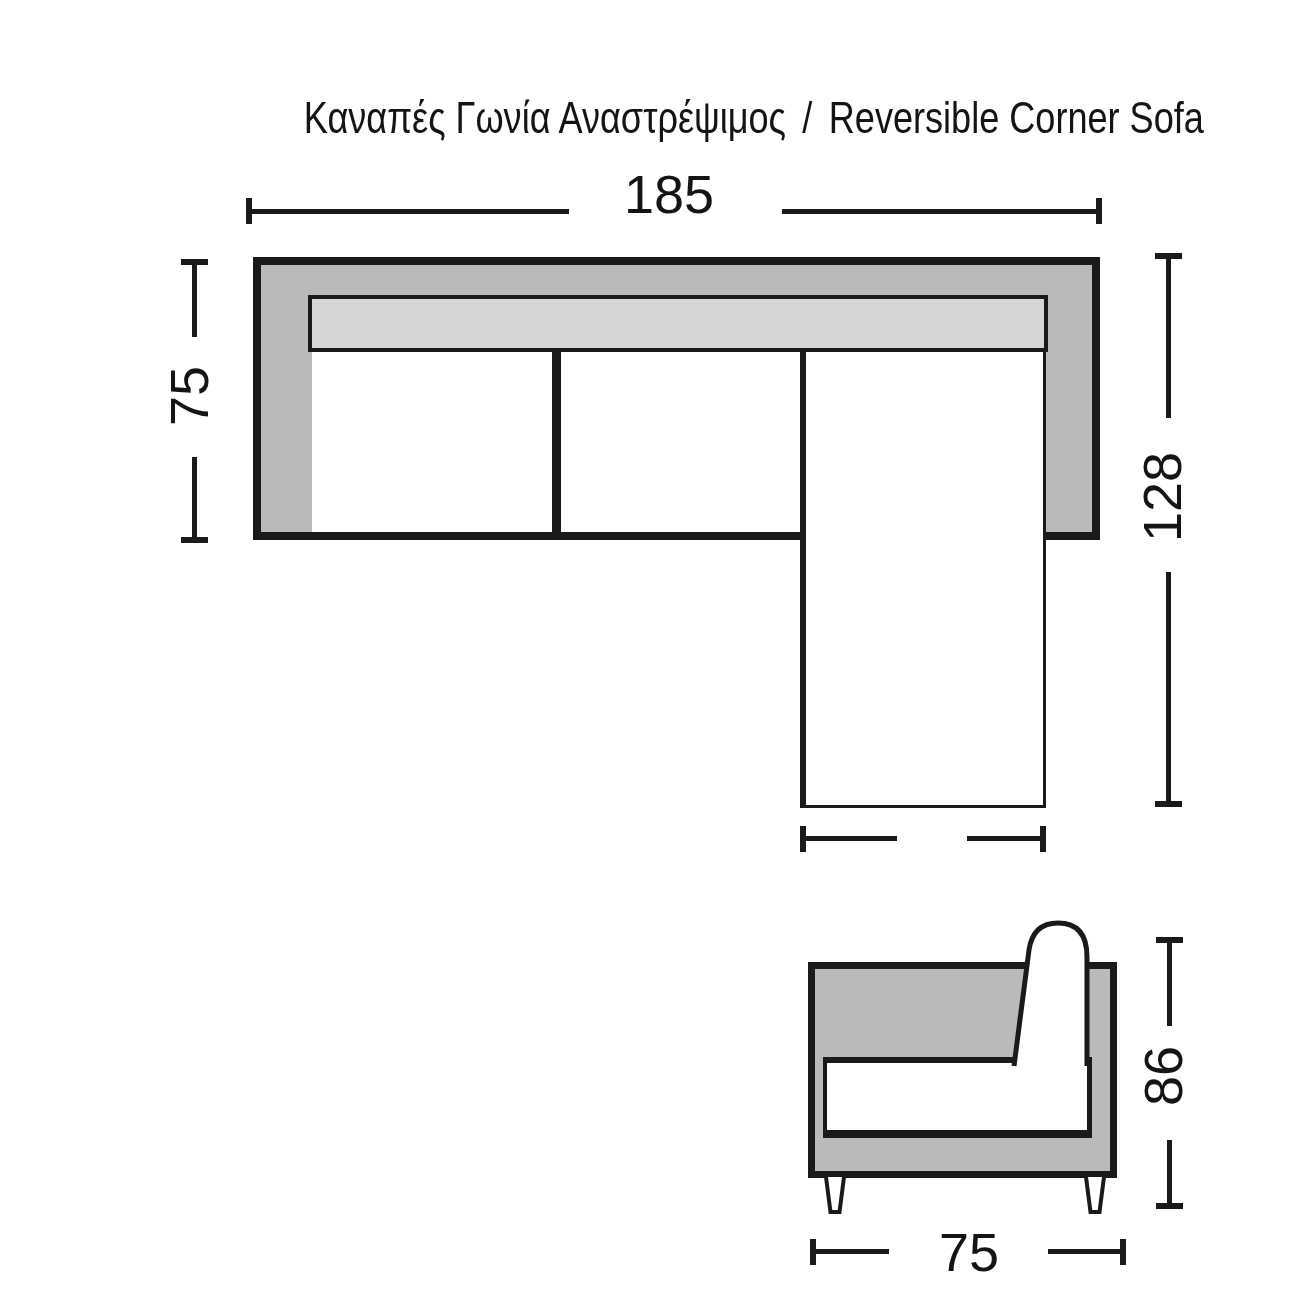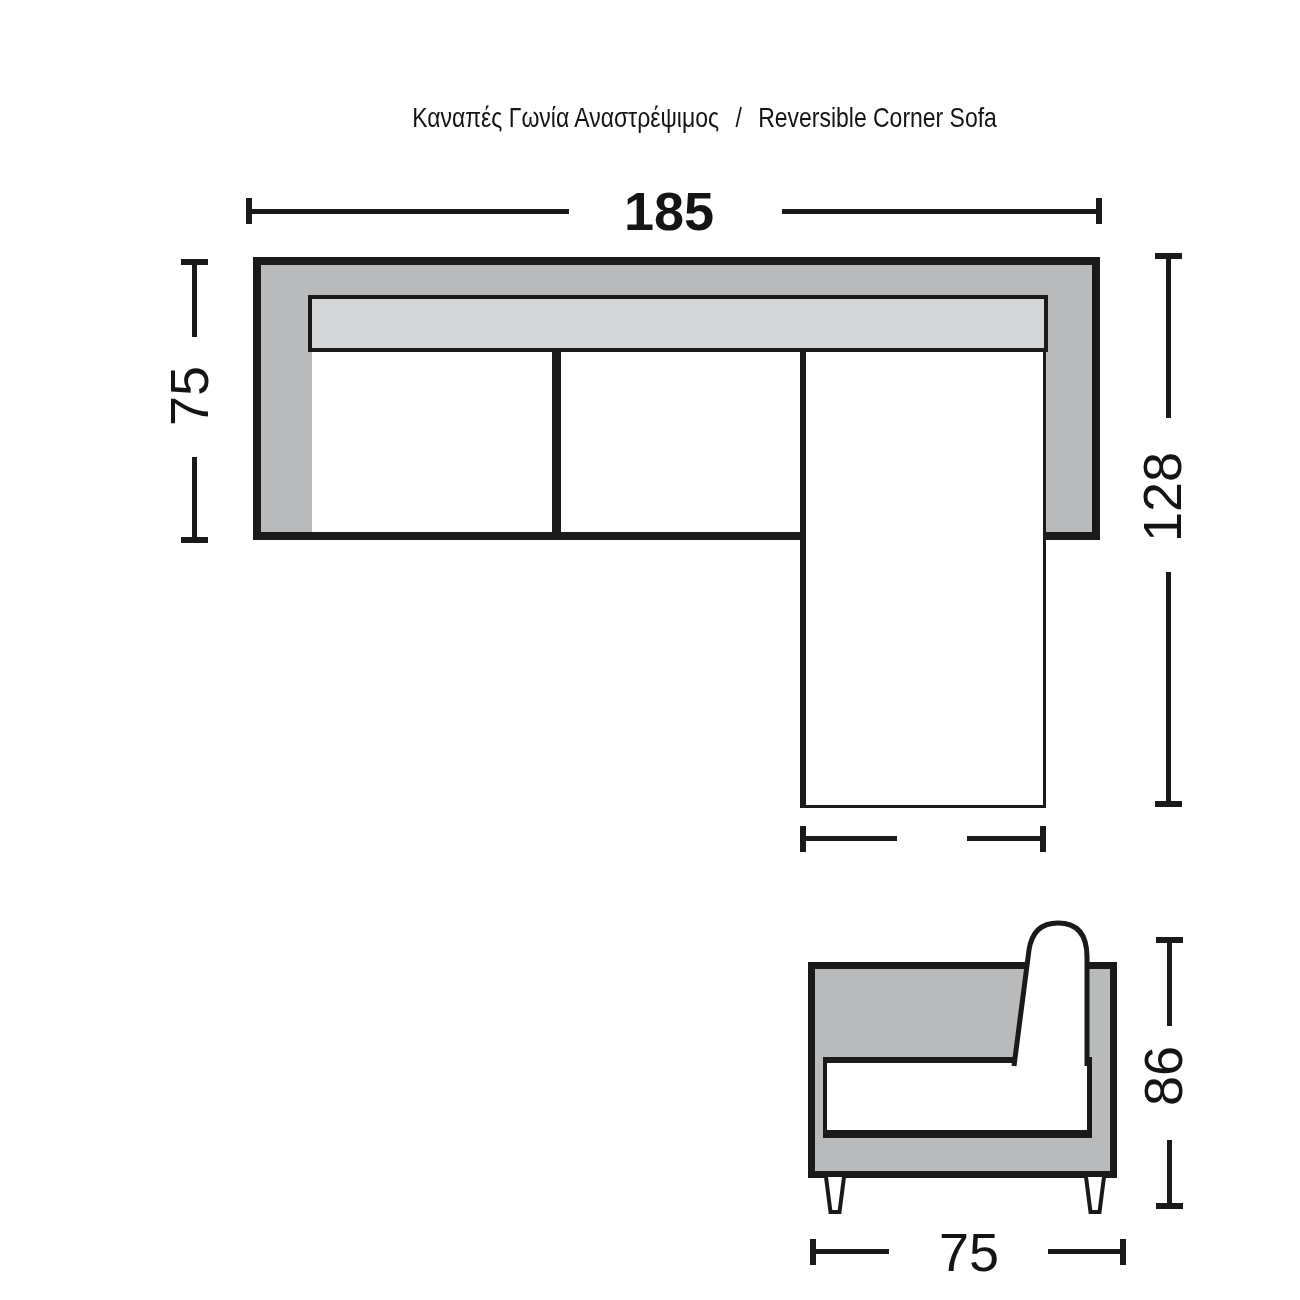--- a/index.html
+++ b/index.html
@@ -1,21 +1,21 @@
 <!DOCTYPE html>
 <html style="--body-gray: #b8babc; --cushion-gray: #d5d6d8; --line-black: #1a1a1a;"><head>
 <meta charset="utf-8">
 <style>
   html,body { margin:0; padding:0; background:#fff; }
   .page { position:relative; width:1300px; height:1300px; background:#fff;
           font-family:"Liberation Sans", sans-serif; overflow:hidden; }
   .abs { position:absolute; box-sizing:border-box; }
 
   
-  .title { left:205px; top:90px; width:1000px; text-align:center; font-size:28px;
+  .title { left:205px; top:90px; width:1000px; text-align:center; font-size:44px;
            line-height:56px; color:#141414; white-space:nowrap; }
   .title-inner { display:inline-block; transform:scaleX(0.82); }
   .sep { margin:0 20px; }
 
   
   .dline-h { position:absolute; height:5px; background:var(--line-black,#1a1a1a); }
   .dline-v { position:absolute; width:5px;  background:var(--line-black,#1a1a1a); }
   .tick-v  { position:absolute; width:6px;  height:26px; background:var(--line-black,#1a1a1a); }
   .tick-h  { position:absolute; width:27px; height:6px;  background:var(--line-black,#1a1a1a); }
   .dnum { position:absolute; width:150px; height:56px; line-height:56px; text-align:center;
@@ -29,21 +29,21 @@
               background:var(--cushion-gray,#d5d6d8); border:4px solid var(--line-black,#1a1a1a); z-index:2; }
   .seat     { left:312px; top:352px; width:733px; height:180px; background:#fff; z-index:2; }
   .divider  { left:552px; top:352px; width:9px; height:181px; background:var(--line-black,#1a1a1a); z-index:3; }
   .chaise   { left:800px; top:352px; width:246px; height:456px; background:#fff;
               border-left:6px solid var(--line-black,#1a1a1a);
               border-right:3px solid var(--line-black,#1a1a1a);
               border-bottom:3px solid var(--line-black,#1a1a1a); z-index:2; }
 
   
   .d185-t1 {left:246px; top:198px;}  .d185-l1 {left:251px; top:209px; width:318px;}
-  .d185-n  {left:594px; top:183px;font-weight:bold;}
+  .d185-n  {left:594px; top:166px;}
   .d185-l2 {left:782px; top:209px; width:316px;}  .d185-t2 {left:1096px; top:198px;}
   
   .d75l-t1 {left:181px; top:259px;}  .d75l-l1 {left:192px; top:265px; height:72px;}
   .d75l-n  {left:114px; top:368px;}
   .d75l-l2 {left:192px; top:457px; height:83px;}  .d75l-t2 {left:181px; top:537px;}
   
   .d128-t1 {left:1155px; top:253px;}  .d128-l1 {left:1166px; top:259px; height:159px;}
   .d128-n  {left:1087px; top:469px;}
   .d128-l2 {left:1166px; top:572px; height:231px;}  .d128-t2 {left:1155px; top:801px;}
   

